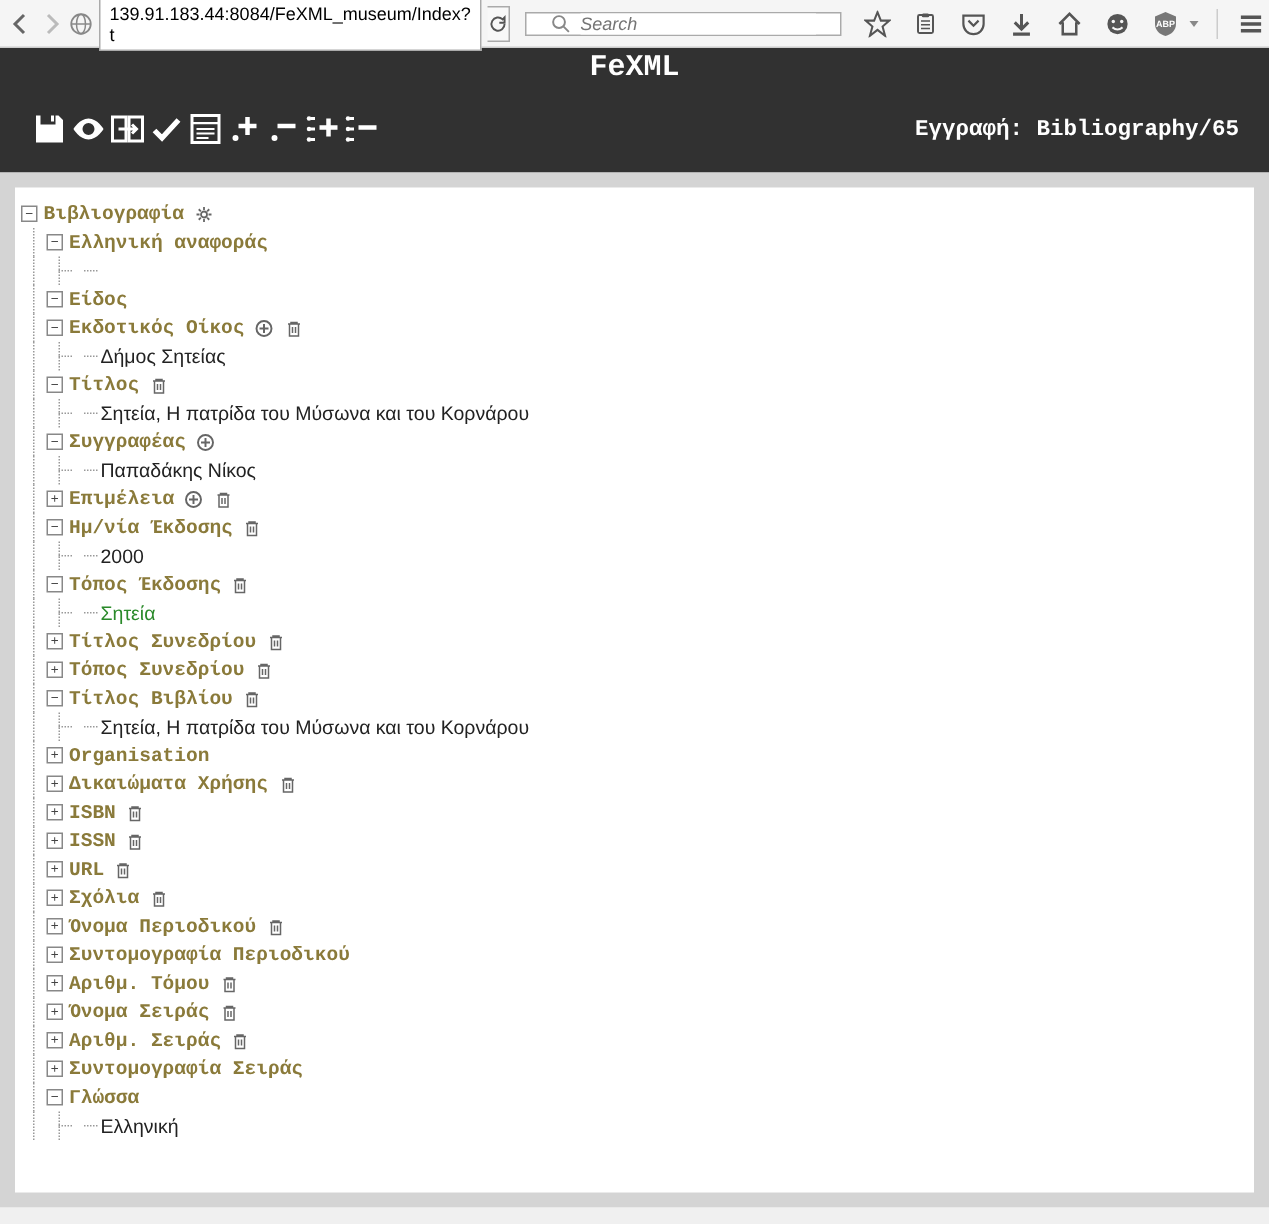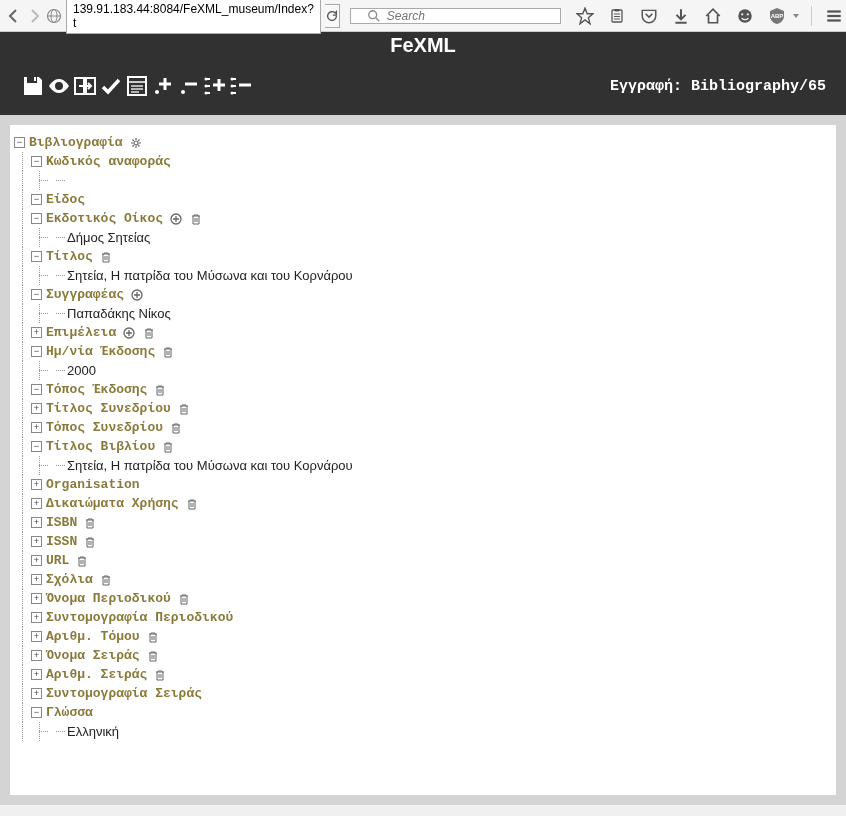--- a/index.html
+++ b/index.html
@@ -14,21 +14,21 @@
 .reload-btn { width: 28px; height: 24px; border: 1px solid #aaa; border-left: none; display: flex; align-items: center; justify-content: center; color: #555; background: #f8f8f8; }
 .search-bar { flex: 1; height: 16px; border: 1px solid #aaa; background: #fff; padding: 0 16px; display: flex; align-items: center; gap: 6px; margin-left: 6px; }
 .search-bar svg { width: 14px; height: 14px; fill: #888; }
 .search-input { border: none; outline: none; font-size: 12px; flex: 1; color: #999; font-style: italic; }
 .toolbar-icons { display: flex; gap: 8px; margin-left: 8px; align-items: center; }
 .tb-icon { width: 24px; height: 24px; display: flex; align-items: center; justify-content: center; color: #555; }
 .tb-sep { width: 1px; height: 20px; background: #ccc; margin: 0 2px; }
 
 
 .app-container { background: #313131; padding-bottom: 8px; }
-.app-title { color: #fff; font-weight: bold; font-size: 20px; text-align: center; padding: 2px 0 8px; }
+.app-title { color: #fff; font-weight: bold; font-size: 20px; text-align: center; padding: 2px 0 8px; font-family: Liberation Mono, monospace; }
 .app-toolbar { display: flex; align-items: center; padding: 8px 20px; }
 .app-tool { width: 26px; height: 26px; display: flex; align-items: center; justify-content: center; color: #fff; }
 .app-tool svg { width: 24px; height: 24px; fill: #fff; }
 .record-label { margin-left: auto; color: #fff; font-family: 'Courier New', monospace; font-size: 15px; font-weight: bold; }
 
 
 .content-wrap { background: #d4d4d4; padding: 10px; }
 .content { background: #fff; padding: 8px 4px 20px; min-height: 670px; }
 
 
@@ -220,21 +220,21 @@
           <span class="gear-icon">
             <svg viewBox="0 0 12 12">
               <circle cx="6" cy="6" r="2" fill="none" stroke="#666" stroke-width="1.2"></circle>
               <path d="M6 1 v2 M6 9 v2 M1 6 h2 M9 6 h2 M2.5 2.5 l1.4 1.4 M8.1 8.1 l1.4 1.4 M9.5 2.5 l-1.4 1.4 M3.9 8.1 l-1.4 1.4" stroke="#666" stroke-width="1.2"></path>
             </svg>
           </span>
         </div>
         <div class="tree-row">
           <span class="indent vline"></span>
           <span class="toggle">−</span>
-          <span class="field-label">Κωδικός αναφοράς</span>
+          <span class="field-label">Ελληνική αναφοράς</span>
         </div>
         <div class="tree-row">
           <span class="indent vline"></span>
           <span class="indent vline hline"></span>
           <span class="indent hline"></span>
         </div>
         <div class="tree-row">
           <span class="indent vline"></span>
           <span class="toggle">−</span>
           <span class="field-label">Είδος</span>
@@ -331,20 +331,26 @@
           <span class="toggle">−</span>
           <span class="field-label">Τόπος Έκδοσης</span>
           <span class="del-icon">
             <svg viewBox="0 0 12 12">
               <path d="M2 3 h8 M4 3 v-1 h4 v1 M3 3 v8 h6 v-8 M5 5 v4 M7 5 v4" fill="none" stroke="#666" stroke-width="1"></path>
             </svg>
           </span>
         </div>
         <div class="tree-row">
           <span class="indent vline"></span>
+          <span class="indent vline hline"></span>
+          <span class="indent hline"></span>
+          <span class="field-value green">Σητεία</span>
+        </div>
+        <div class="tree-row">
+          <span class="indent vline"></span>
           <span class="toggle">+</span>
           <span class="field-label">Τίτλος Συνεδρίου</span>
           <span class="del-icon">
             <svg viewBox="0 0 12 12">
               <path d="M2 3 h8 M4 3 v-1 h4 v1 M3 3 v8 h6 v-8 M5 5 v4 M7 5 v4" fill="none" stroke="#666" stroke-width="1"></path>
             </svg>
           </span>
         </div>
         <div class="tree-row">
           <span class="indent vline"></span>

